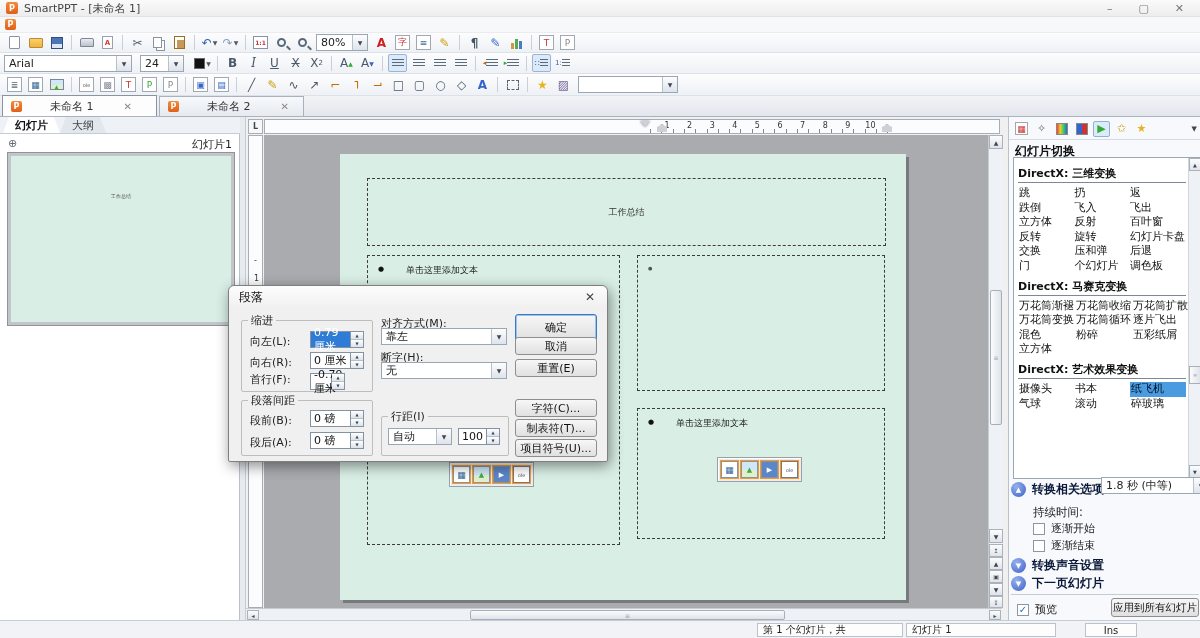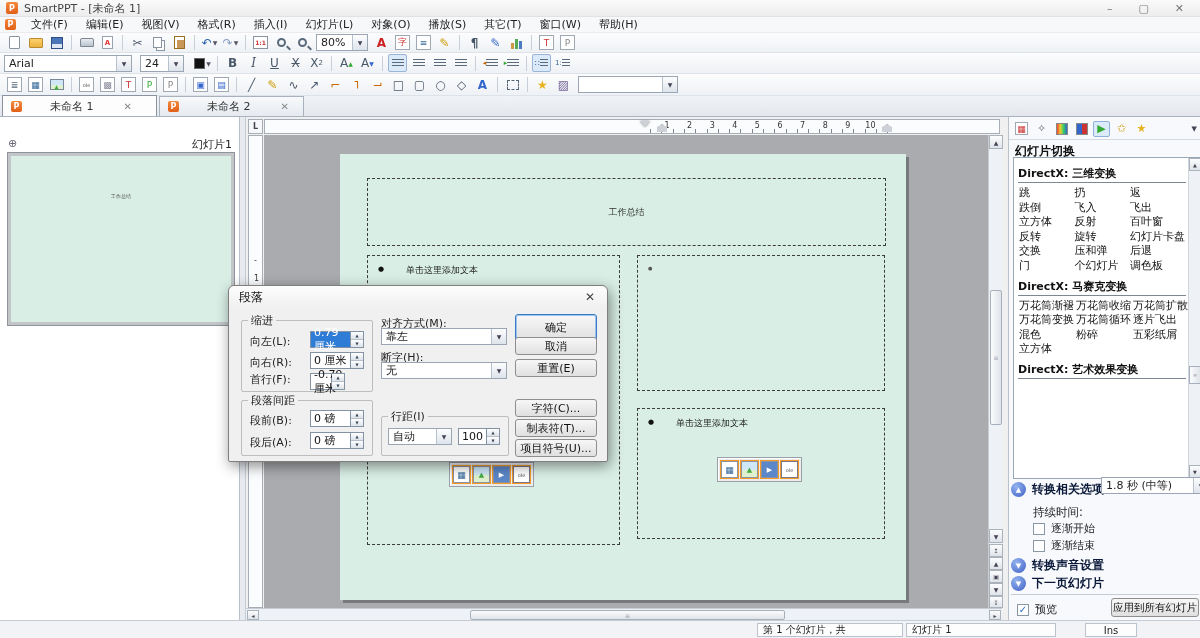--- a/index.html
+++ b/index.html
@@ -152,33 +152,20 @@
     <span>SmartPPT - [未命名 1]</span>
     <div id="winctl">
       <span>–</span>
       <span>▢</span>
       <span>✕</span>
     </div>
   </div>
 
   <div id="menubar">
     <span class="appicon" style="width:11px;height:11px">P</span>
-    <div id="menu-items">
-        <span class="menu-item">文件(F)</span>
-        <span class="menu-item">编辑(E)</span>
-        <span class="menu-item">视图(V)</span>
-        <span class="menu-item">格式(R)</span>
-        <span class="menu-item">插入(I)</span>
-        <span class="menu-item">幻灯片(L)</span>
-        <span class="menu-item">对象(O)</span>
-        <span class="menu-item">播放(S)</span>
-        <span class="menu-item">其它(T)</span>
-        <span class="menu-item">窗口(W)</span>
-        <span class="menu-item">帮助(H)</span>
-      </div>
   </div>
 
   <div id="tb1" class="tbar">
     <span class="ti">
         <span class="i-page"></span>
       </span>
     <span class="ti">
         <span class="i-folder"></span>
       </span>
     <span class="ti">
@@ -372,20 +359,24 @@
       <span class="x">✕</span>
     </div>
     <div class="dtab" style="width:145px">
       <span class="appicon" style="width:11px;height:11px">P</span>
       <span class="lbl">未命名 2</span>
       <span class="x">✕</span>
     </div>
   </div>
 
   <div id="leftpanel">
+    <div id="subtabs">
+      <span class="stab active">幻灯片</span>
+      <span class="stab">大纲</span>
+    </div>
     <div id="lp-head">
       <span id="lp-plus" class="g" data-g="⊕"></span>
       <span id="lp-slidelabel">幻灯片1</span>
     </div>
     <div id="thumb">
       <span class="ttl">工作总结</span>
     </div>
   </div>
   <div id="lp-split"></div>
 
@@ -509,20 +500,28 @@
             <span class="fxi">万花筒扩散</span>
             <span class="fxi">万花筒变换</span>
             <span class="fxi">万花筒循环</span>
             <span class="fxi">逐片飞出</span>
             <span class="fxi">混色</span>
             <span class="fxi">粉碎</span>
             <span class="fxi">五彩纸屑</span>
             <span class="fxi">立方体</span>
           </div>
           <div class="fxh">DirectX: 艺术效果变换</div>
+          <div class="fxgrid">
+            <span class="fxi">摄像头</span>
+            <span class="fxi">书本</span>
+            <span class="fxi selected">纸飞机</span>
+            <span class="fxi">气球</span>
+            <span class="fxi">滚动</span>
+            <span class="fxi">碎玻璃</span>
+          </div>
         </div>
       <div id="fxscroll">
         <span class="fxsbtn" style="top:0">▲</span>
         <div id="fxthumb">≡</div>
         <span class="fxsbtn" style="bottom:0">▼</span>
       </div>
     </div>
 
     <div class="opt-h" style="left:2px;top:364px">
       <span class="oc">▲</span>

